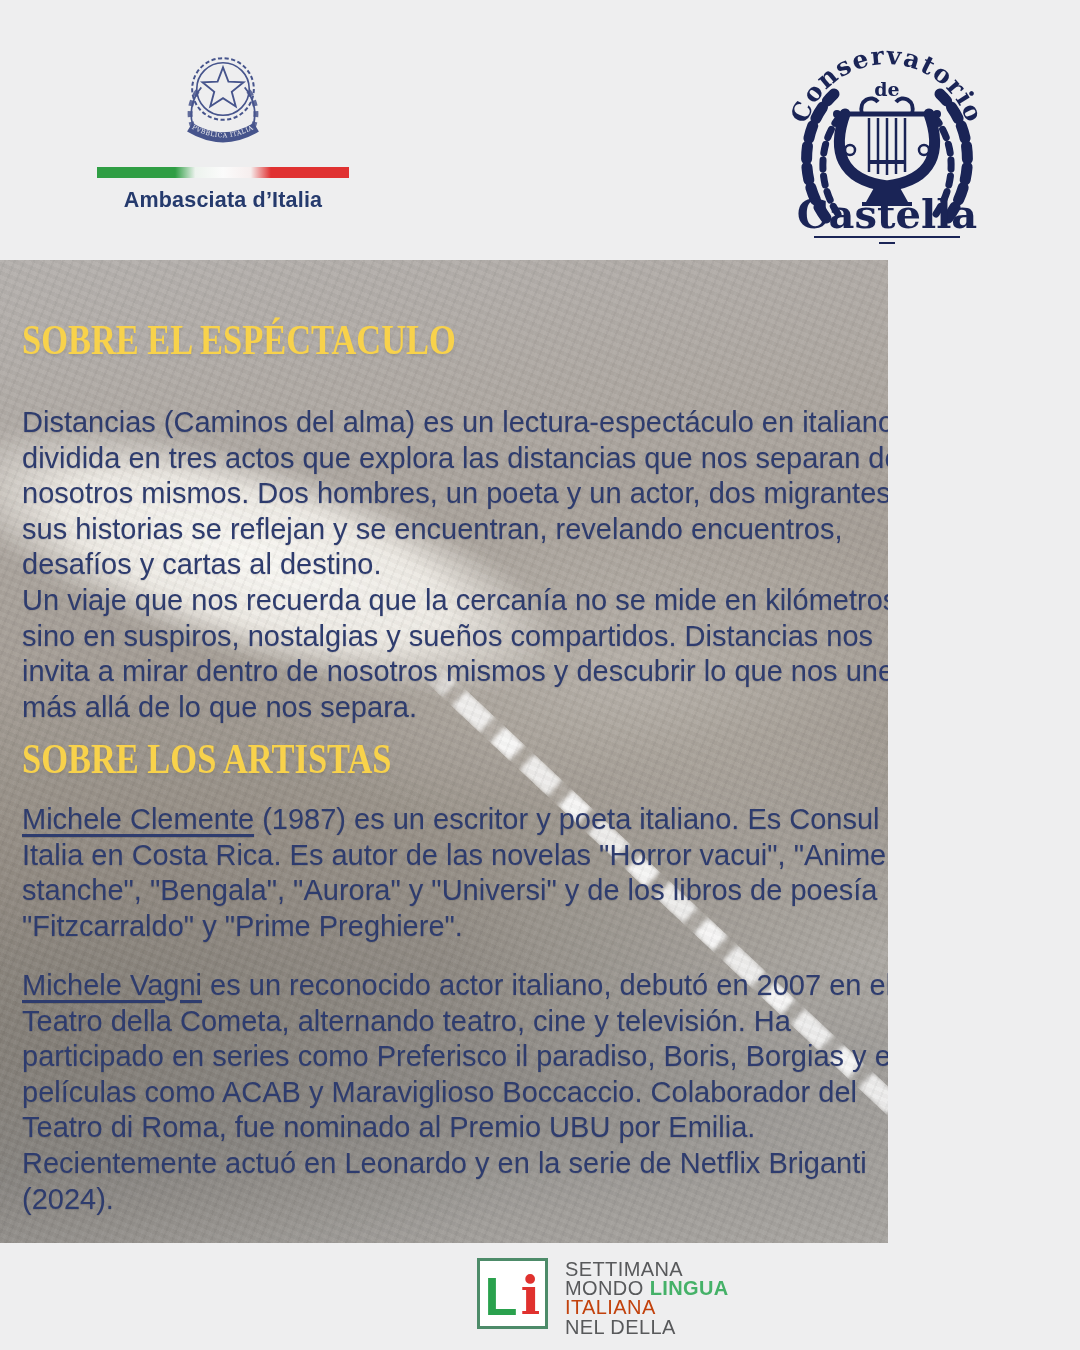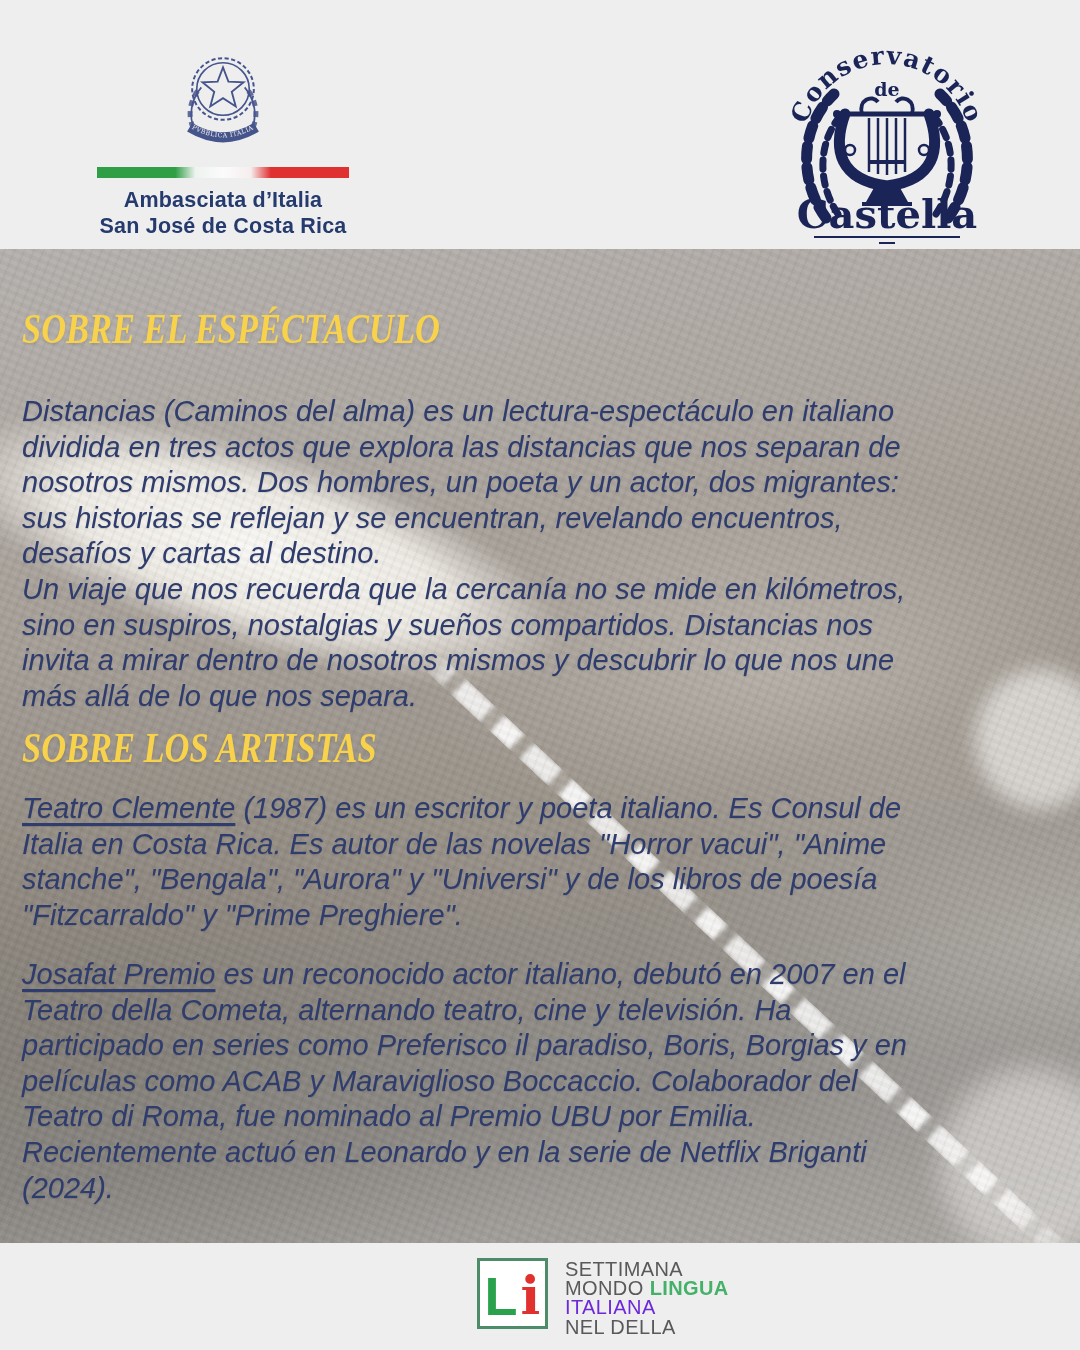--- a/index.html
+++ b/index.html
@@ -16,26 +16,26 @@
   .castella{position:absolute;left:782px;top:22px;width:210px;height:230px;}
   .emblem-stroke{stroke:#46548c;fill:none;}
   .castella-stroke{stroke:#1a2456;fill:none;}
   .castella-fill{fill:#1a2456;}
   .arc-text{font-family:"DejaVu Serif",serif;font-weight:700;font-size:25px;fill:#1a2456;letter-spacing:1.5px;}
   .de-text{font-family:"DejaVu Serif",serif;font-weight:700;font-size:19px;fill:#1a2456;}
   .castella-text{font-family:"DejaVu Serif",serif;font-weight:700;font-size:40px;fill:#1a2456;}
   .ribbon-text{font-family:"DejaVu Serif",serif;font-size:7.5px;fill:#eeeeef;letter-spacing:.6px;}
 
   
-  .photo{position:absolute;top:249px;left:0;width:1080px;height:994px;overflow:hidden;
+  .photo{position:absolute;top:260px;left:0;width:888px;height:994px;overflow:hidden;
     background:
       radial-gradient(520px 260px at 72% 42%, rgba(235,232,227,.30), rgba(235,232,227,0) 70%),
       radial-gradient(700px 520px at 8% 78%, rgba(62,56,50,.16), rgba(62,56,50,0) 70%),
       radial-gradient(620px 320px at 100% 70%, rgba(246,244,241,.28), rgba(246,244,241,0) 72%),
-      linear-gradient(172deg,#b5b1ae 0%,#aea8a2 20%,#a49d95 38%,#9a938a 55%,#918c85 70%,#8f8c88 82%,#a19e9a 92%,#a9a6a2 100%); font-style: italic;}
+      linear-gradient(172deg,#b5b1ae 0%,#aea8a2 20%,#a49d95 38%,#9a938a 55%,#918c85 70%,#8f8c88 82%,#a19e9a 92%,#a9a6a2 100%);}
   .chalk-stick{position:absolute;left:-65px;top:200px;width:640px;height:200px;border-radius:120px;
       transform:rotate(17deg);
       background:radial-gradient(closest-side, rgba(252,251,247,.97), rgba(246,243,237,.88) 62%, rgba(246,243,237,0) 100%);
       filter:blur(6px);}
   .chalk-line{position:absolute;left:430px;top:400px;width:885px;height:22px;border-radius:12px;
       transform-origin:0 50%;transform:rotate(43.2deg);
       background:repeating-linear-gradient(90deg,
         rgba(255,255,255,.95) 0 26px, rgba(255,255,255,.06) 26px 40px,
         rgba(255,255,255,.85) 40px 78px, rgba(255,255,255,.12) 78px 93px);
       filter:blur(2.2px);opacity:.95;
@@ -67,21 +67,21 @@
   
   .footer-band{position:absolute;left:0;top:1243px;width:1080px;height:107px;background:#eeeeef;}
   .li-box{position:absolute;left:477px;top:15px;width:65px;height:65px;background:#fff;
       border:3px solid #4d8b69;display:flex;align-items:flex-end;justify-content:center;gap:3px;
       box-sizing:content-box;}
   .li-l{font-family:"Liberation Sans",sans-serif;font-weight:700;font-size:54px;line-height:60px;color:#2aa14d;}
   .li-i{font-family:"DejaVu Serif",serif;font-weight:700;font-size:52px;line-height:60px;color:#e0312e;}
   .settimana{position:absolute;left:565px;top:17px;font-size:20px;line-height:19.2px;
       color:#58595b;letter-spacing:.4px;}
   .settimana .green{color:#45b168;font-weight:bold;}
-  .settimana .red{color:#6d28d9;}
+  .settimana .red{color:#c2410c;}
 </style>
 </head>
 <body>
 
 <div class="poster">
 
   <header class="header-band">
     <div class="embassy">
       <svg width="100" height="118" viewBox="0 0 120 132">
         <circle class="emblem-stroke" cx="60" cy="54" r="37" stroke-width="2.4" stroke-dasharray="5 3"></circle>
@@ -95,21 +95,20 @@
             <path id="ribbon-arc" d="M20,100 Q60,124 100,100"></path>
           </defs>
         <path d="M20,100 Q60,124 100,100" fill="none" stroke="#46548c" stroke-width="12"></path>
         <text class="ribbon-text">
           <textPath href="#ribbon-arc" startOffset="50%" text-anchor="middle">REPVBBLICA ITALIANA</textPath>
         </text>
       </svg>
       <div class="flag"></div>
       <div class="embassy-text">
         <div>Ambasciata d’Italia</div>
-        <div>San José de Costa Rica</div>
       </div>
     </div>
 
     <div class="castella">
       <svg width="210" height="230" viewBox="0 0 210 230">
         <defs>
             <path id="castella-arc" d="M 23,108 A 84,84 0 0 1 187,108"></path>
           </defs>
         <text class="arc-text">
           <textPath href="#castella-arc" startOffset="50%" text-anchor="middle">Conservatorio</textPath>
@@ -159,26 +158,26 @@
 nosotros mismos. Dos hombres, un poeta y un actor, dos migrantes:
 sus historias se reflejan y se encuentran, revelando encuentros,
 desafíos y cartas al destino.
 Un viaje que nos recuerda que la cercanía no se mide en kilómetros,
 sino en suspiros, nostalgias y sueños compartidos. Distancias nos
 invita a mirar dentro de nosotros mismos y descubrir lo que nos une
 más allá de lo que nos separa.</p>
 
     <h2 class="sec-heading h2">SOBRE LOS ARTISTAS</h2>
 
-    <p class="body-text block2"><span class="u-name">Teatro Clemente</span><span> (1987) es un escritor y poeta italiano. Es Consul de
+    <p class="body-text block2"><span class="u-name">Michele Clemente</span><span> (1987) es un escritor y poeta italiano. Es Consul de
 Italia en Costa Rica. Es autor de las novelas "Horror vacui", "Anime
 stanche", "Bengala", "Aurora" y "Universi" y de los libros de poesía
 "Fitzcarraldo" y "Prime Preghiere".</span></p>
 
-    <p class="body-text block3"><span class="u-name">Josafat Premio</span><span> es un reconocido actor italiano, debutó en 2007 en el
+    <p class="body-text block3"><span class="u-name">Michele Vagni</span><span> es un reconocido actor italiano, debutó en 2007 en el
 Teatro della Cometa, alternando teatro, cine y televisión. Ha
 participado en series como Preferisco il paradiso, Boris, Borgias y en
 películas como ACAB y Maraviglioso Boccaccio. Colaborador del
 Teatro di Roma, fue nominado al Premio UBU por Emilia.
 Recientemente actuó en Leonardo y en la serie de Netflix Briganti
 (2024).</span></p>
   </main>
 
   <footer class="footer-band">
     <div class="li-box">

